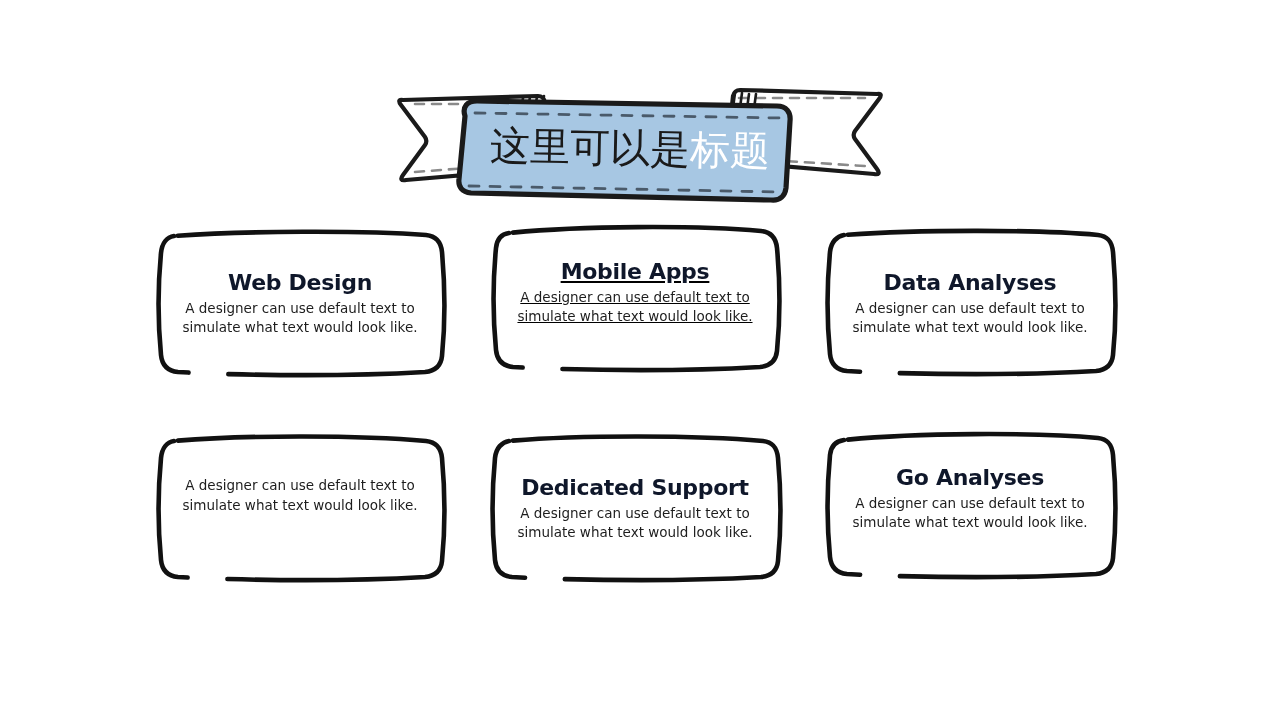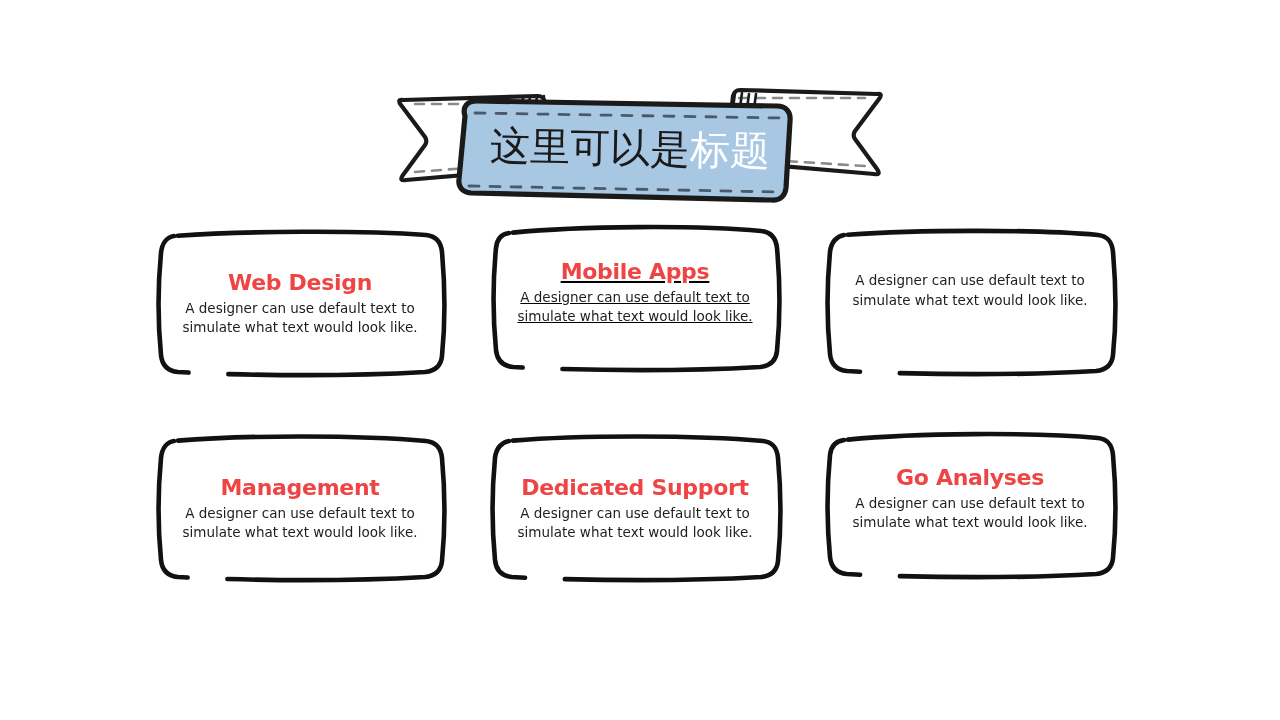--- a/index.html
+++ b/index.html
@@ -89,21 +89,21 @@
     align-items: center;
     justify-content: center;
     text-align: center;
     box-sizing: border-box;
     padding: 0 2px;
   }
   .card-title {
     font-family: "DejaVu Sans", "Liberation Sans", sans-serif;
     font-size: 22px;
     font-weight: 700;
-    color: #ef4444;
+    color: #0f172a;
     letter-spacing: -0.3px;
     line-height: 1.12;
     margin: 0 0 3px 0;
     white-space: nowrap;
   }
   .card-desc {
     font-family: "DejaVu Sans", "Liberation Sans", sans-serif;
     font-size: 13.5px;
     font-weight: 400;
     color: #1d1d1d;
@@ -210,33 +210,33 @@
   </div>
 
   <div class="card" id="card-2">
     <svg class="card-frame" viewBox="0 0 300 152" xmlns="http://www.w3.org/2000/svg">
       <path d="M24,9 C90,4 212,3 278,9 C288,10 292,16 293,26
                C296,60 296,100 293,129 C292,139 286,144 276,145
                C206,149 94,149 27,145 C17,144 11,138 10,128
                C7,97 7,57 10,26 C11,16 17,10 24,9" fill="none" stroke="#111111" stroke-width="4.6" stroke-linecap="round" stroke-linejoin="round" stroke-dasharray="600 40" stroke-dashoffset="-4"></path>
     </svg>
     <div class="card-body">
+      <div class="card-title">Data Analyses</div>
       <div class="card-desc">A designer can use default text to simulate what text would look like.</div>
     </div>
   </div>
 
   <div class="card" id="card-3">
     <svg class="card-frame" viewBox="0 0 300 152" xmlns="http://www.w3.org/2000/svg">
       <path d="M24,10 C90,4 210,4 276,10 C286,11 291,17 292,27
                C295,60 295,100 292,130 C291,140 285,145 275,146
                C205,150 95,150 28,146 C18,145 12,139 11,129
                C8,98 8,58 11,27 C12,17 17,11 24,10" fill="none" stroke="#111111" stroke-width="4.6" stroke-linecap="round" stroke-linejoin="round" stroke-dasharray="600 40" stroke-dashoffset="-4"></path>
     </svg>
     <div class="card-body">
-      <div class="card-title">Management</div>
       <div class="card-desc">A designer can use default text to simulate what text would look like.</div>
     </div>
   </div>
 
   <div class="card" id="card-4">
     <svg class="card-frame" viewBox="0 0 300 152" xmlns="http://www.w3.org/2000/svg">
       <path d="M24,10 C90,4 212,4 278,10 C288,11 292,17 293,27
                C296,60 296,100 293,130 C292,140 286,145 276,146
                C206,150 94,150 27,146 C17,145 11,139 10,129
                C7,98 7,58 10,27 C11,17 17,11 24,10" fill="none" stroke="#111111" stroke-width="4.6" stroke-linecap="round" stroke-linejoin="round" stroke-dasharray="600 40" stroke-dashoffset="-4"></path>

